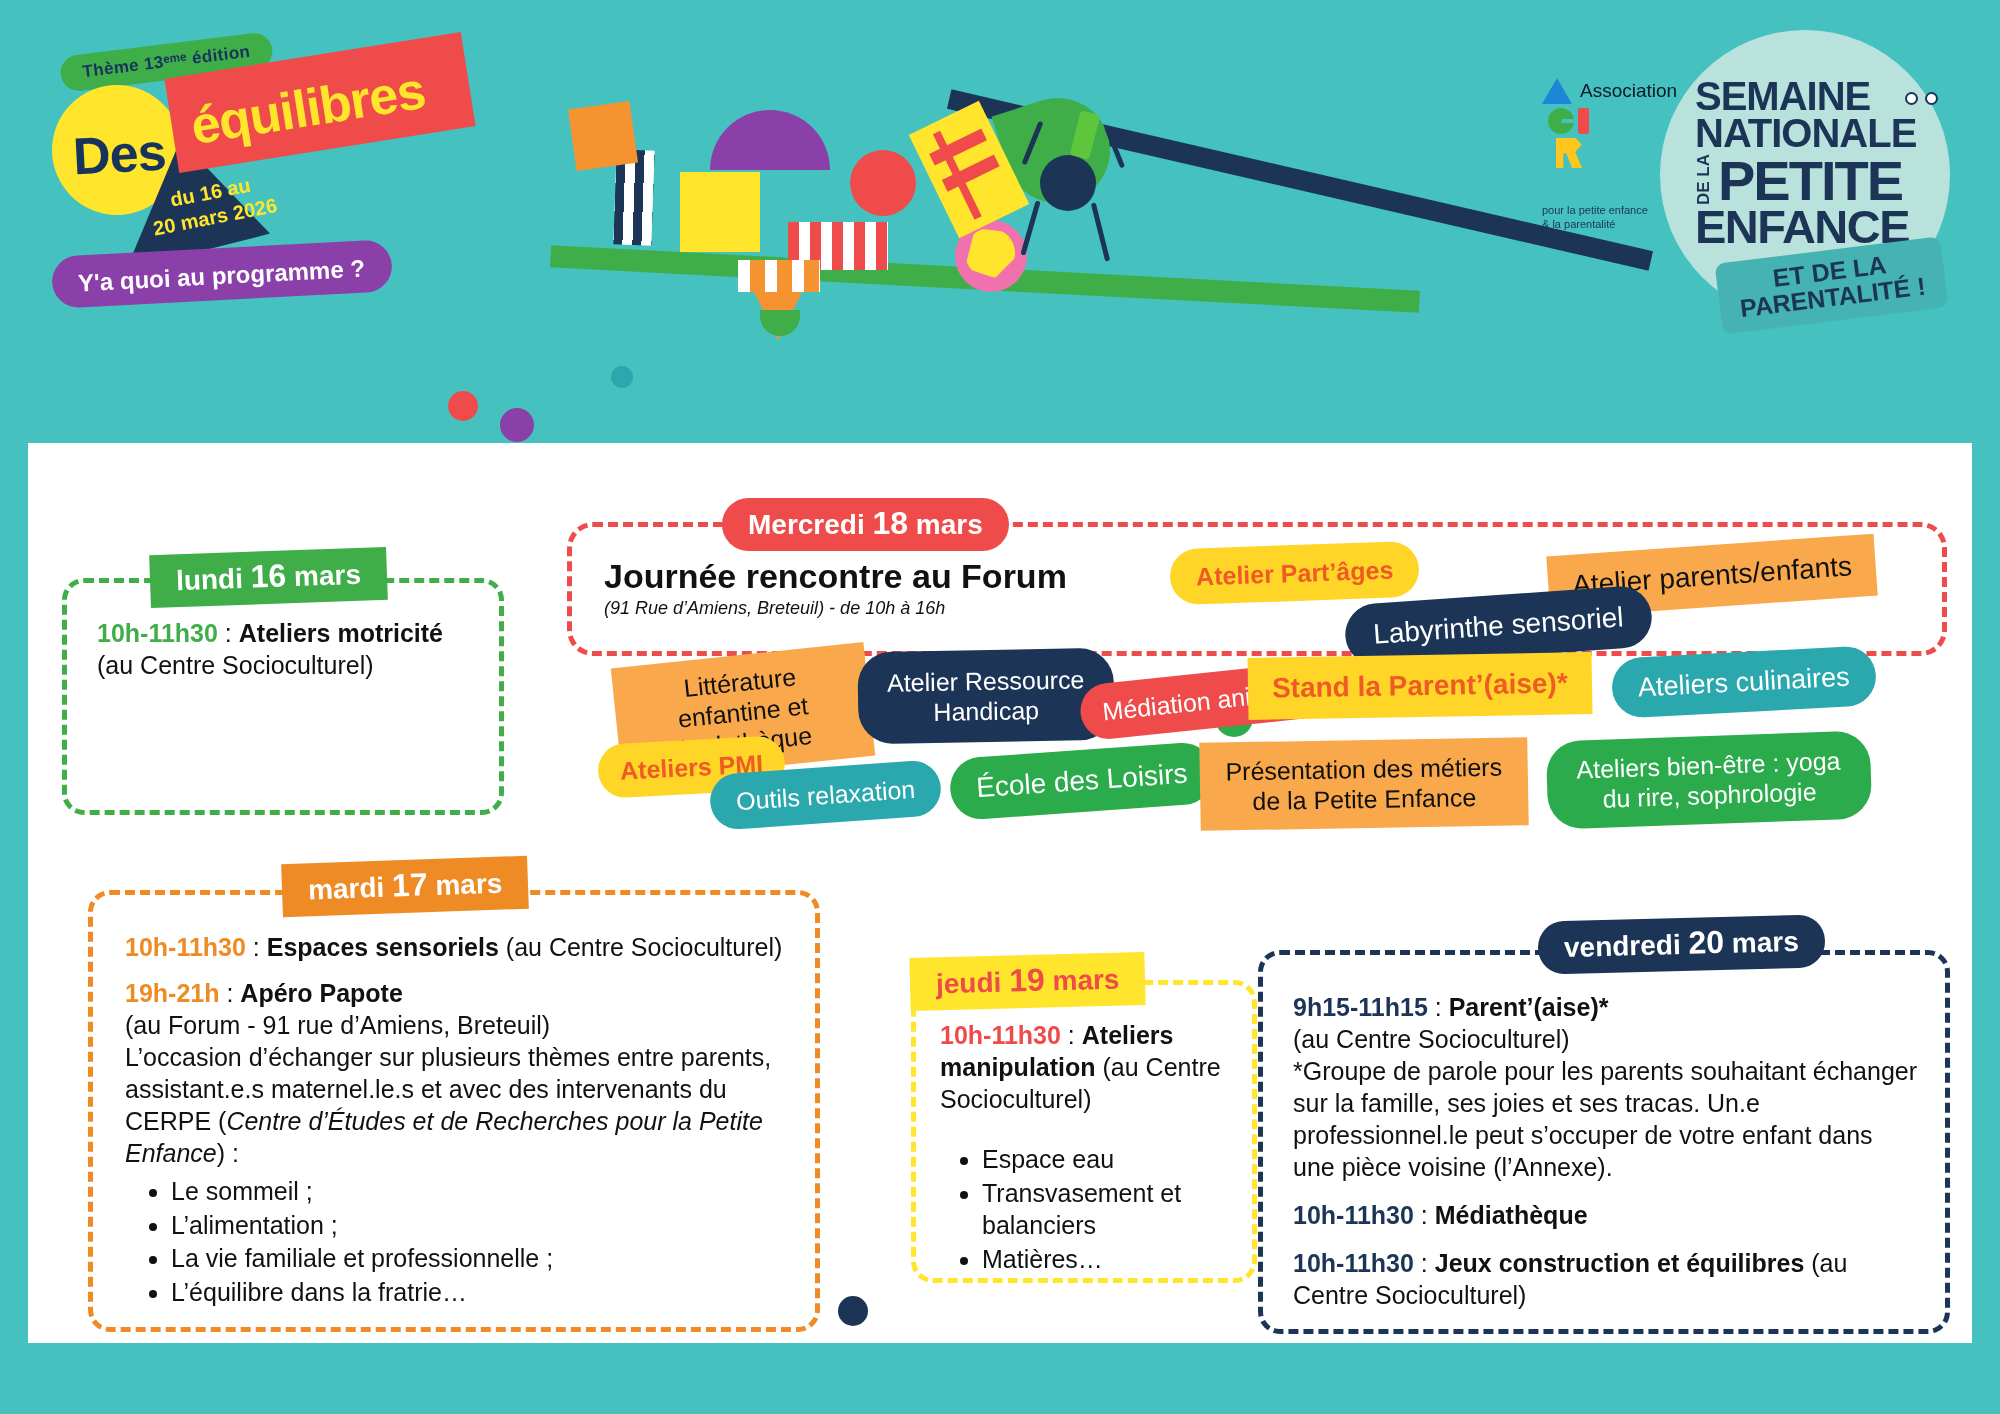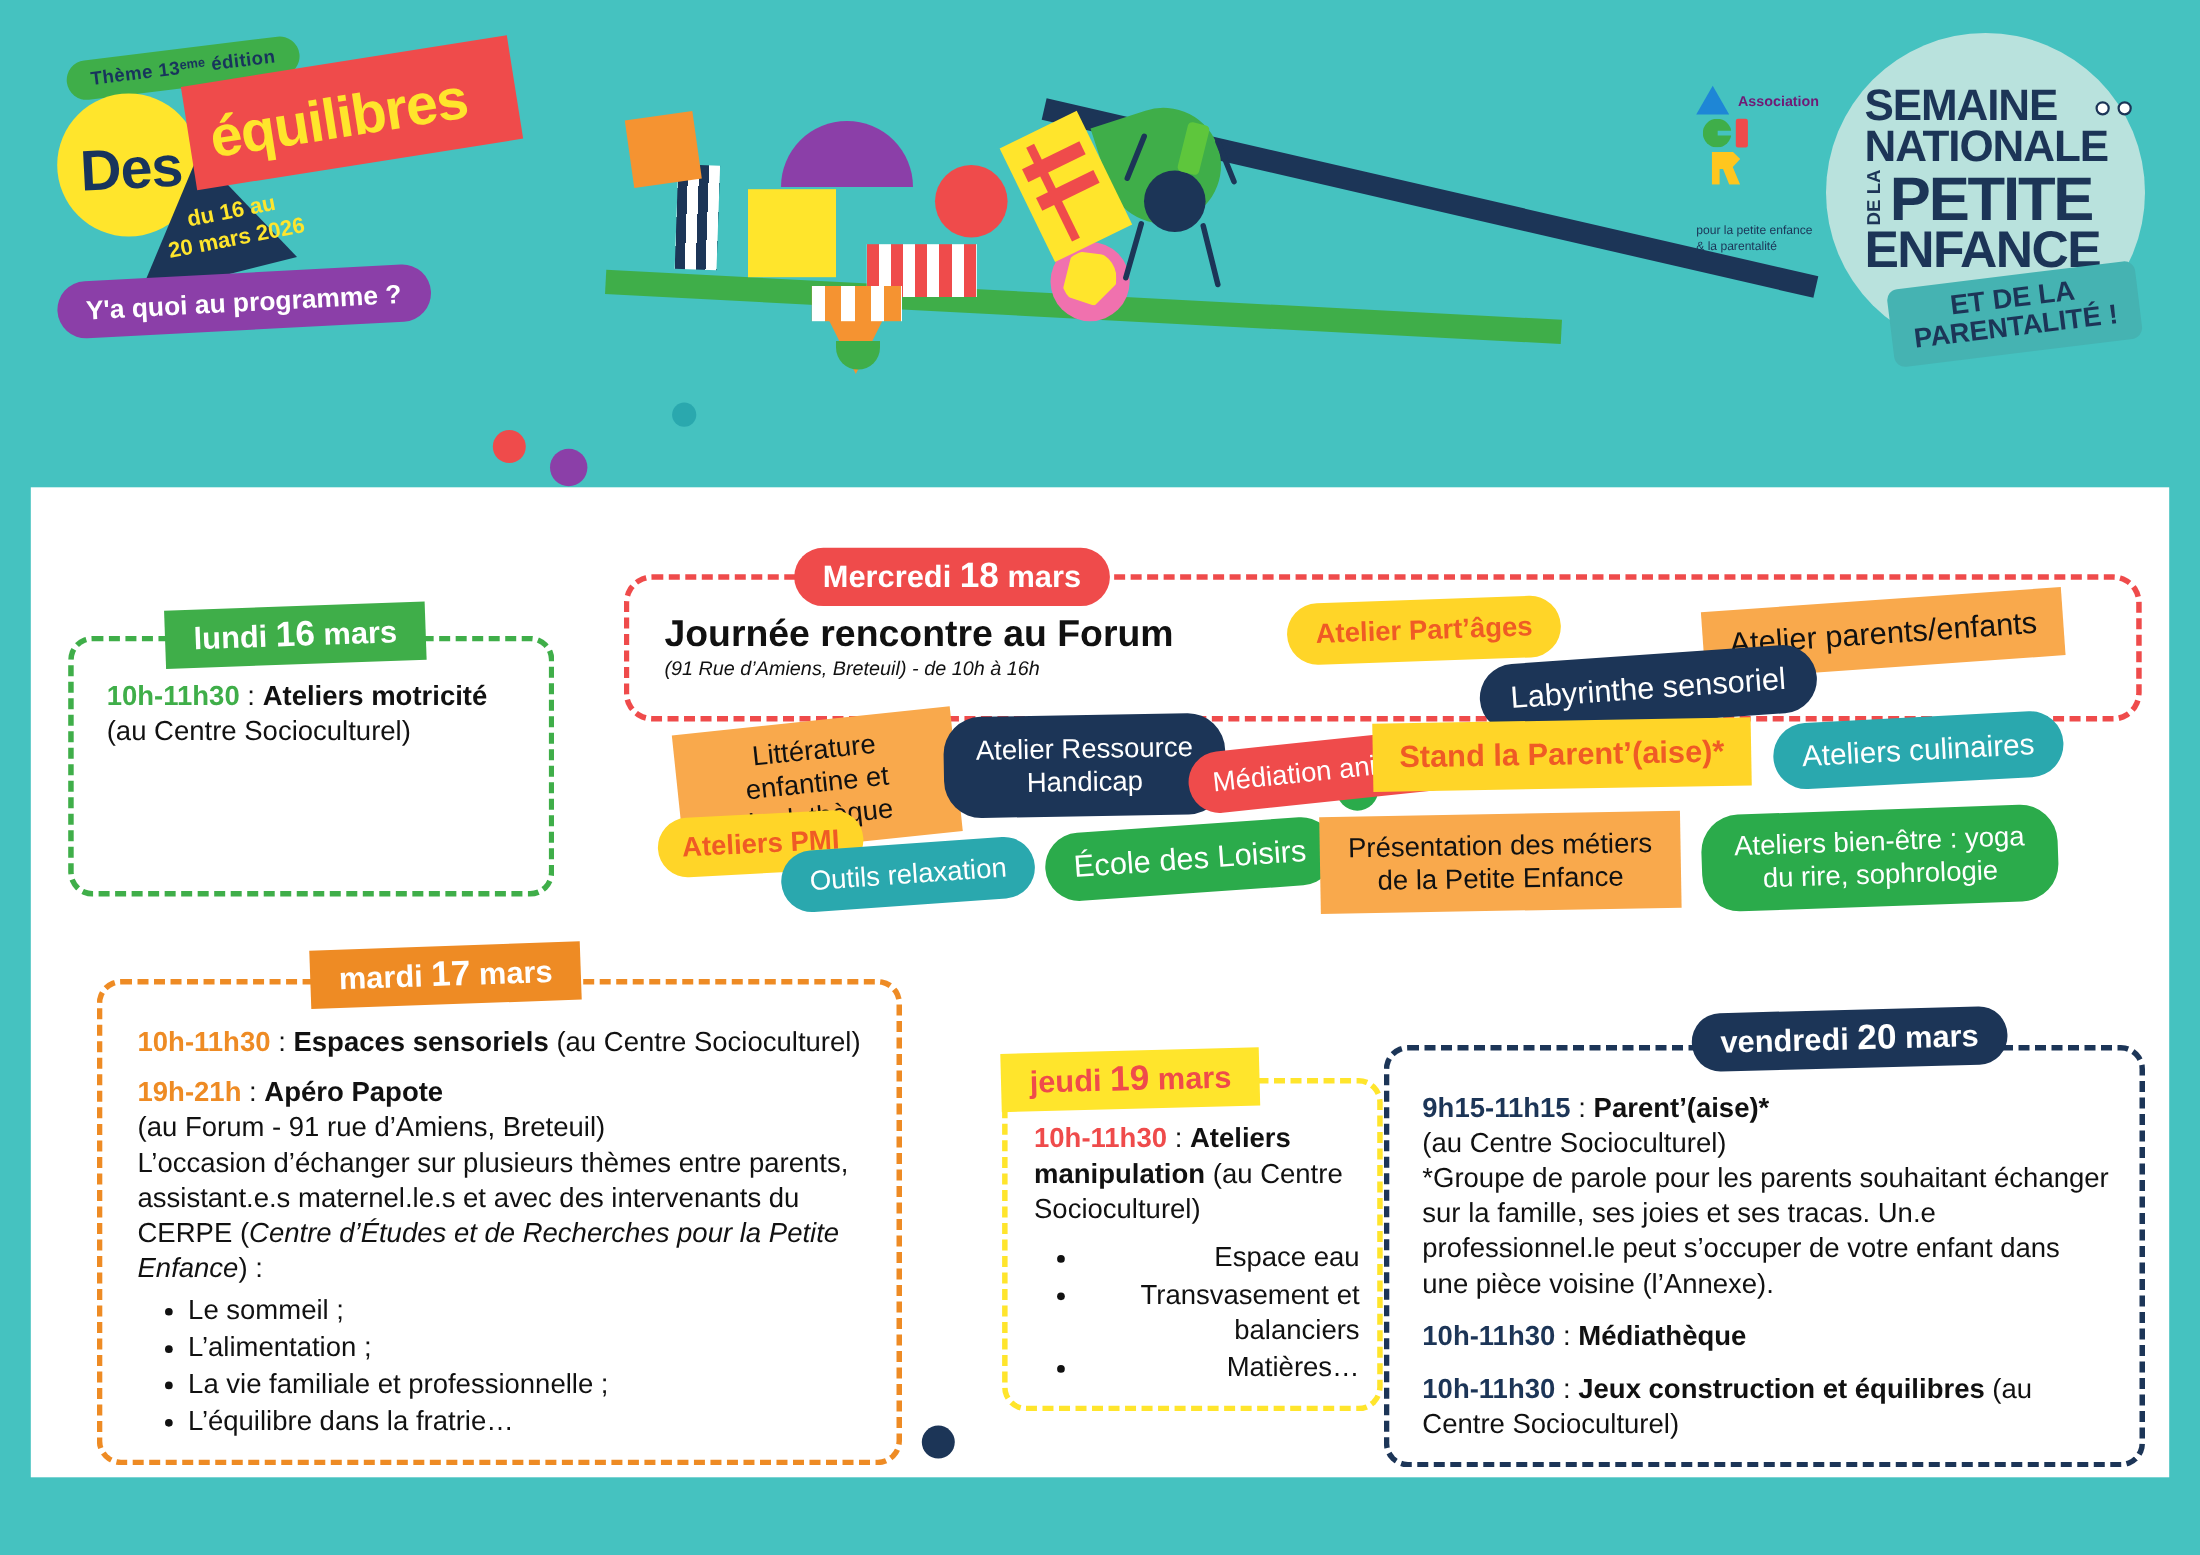--- a/index.html
+++ b/index.html
@@ -91,21 +91,21 @@
       linear-gradient(#ef4b4b,#ef4b4b) 0 55%/100% 14% no-repeat,
       linear-gradient(#ef4b4b,#ef4b4b) 25% 0/14% 100% no-repeat;}
   .navy-bug{position:absolute;left:480px;top:135px;width:56px;height:56px;border-radius:50%;background:#1c3557;}
   .bug-leg{position:absolute;background:#1c3557;width:5px;border-radius:3px;}
   .green-bug{position:absolute;left:515px;top:92px;width:20px;height:46px;background:#5ec63c;border-radius:4px;transform:rotate(14deg);}
 
   
   .assoc{position:absolute;left:1542px;top:78px;width:150px;}
   .assoc-top{display:flex;align-items:center;gap:8px;}
   .assoc-tri{width:0;height:0;border-left:15px solid transparent;border-right:15px solid transparent;border-bottom:26px solid #1e86d6;}
-  .assoc-word{color:#701a75;font-size:13px;font-weight:700;}
+  .assoc-word{color:#0f172a;font-size:19px;font-weight:400;}
   .assoc-gir{display:flex;gap:4px;margin:4px 0 0 6px;align-items:flex-start;}
   .gir-g{width:26px;height:26px;border-radius:50%;background:#3fae49;clip-path:polygon(0 0,100% 0,100% 42%,52% 42%,52% 58%,100% 58%,100% 100%,0 100%);}
   .gir-i{width:11px;height:26px;background:#ef4b4b;border-radius:2px;}
   .gir-r{width:26px;height:30px;background:#ffc61e;margin-top:30px;margin-left:-37px;
     clip-path:polygon(0 0,74% 0,100% 22%,74% 46%,100% 100%,62% 100%,40% 52%,28% 52%,28% 100%,0 100%);}
   .assoc-sub{color:#1c3557;font-size:11px;line-height:1.25;margin-top:36px;}
 
   
   .snpe-circle{position:absolute;left:1660px;top:30px;width:290px;height:290px;border-radius:50%;background:#b9e2dd;}
   .snpe-text{position:absolute;left:1695px;top:78px;color:#1c3557;font-weight:800;line-height:.92;}
@@ -332,21 +332,21 @@
       </ul>
     </div>
   </div>
   <div class="tab" id="tab-mardi"><span>mardi </span><span class="num">17</span><span> mars</span></div>
 
   <div class="daycard jgrp" id="card-jeudi" style="height: 293px;">
     <div class="inner" style="padding:34px 16px 18px 24px;">
       <div class="txt">
         <span class="timelabel">10h-11h30</span><span> : </span><b>Ateliers manipulation</b><span> (au Centre Socioculturel)</span>
       </div>
-      <ul class="bul" style="padding-left:42px;margin-top:12px;text-align:right;">
+      <ul class="bul" style="padding-left:42px;margin-top:28px;">
         <li>Espace eau</li>
         <li>Transvasement et balanciers</li>
         <li>Matières…</li>
       </ul>
     </div>
   </div>
   <div class="tab" id="tab-jeudi"><span>jeudi </span><span class="num">19</span><span> mars</span></div>
 
   <div class="daycard vgrp" id="card-vendredi" style="height: 374px;">
     <div class="inner" style="padding:36px 24px 18px 30px;">

